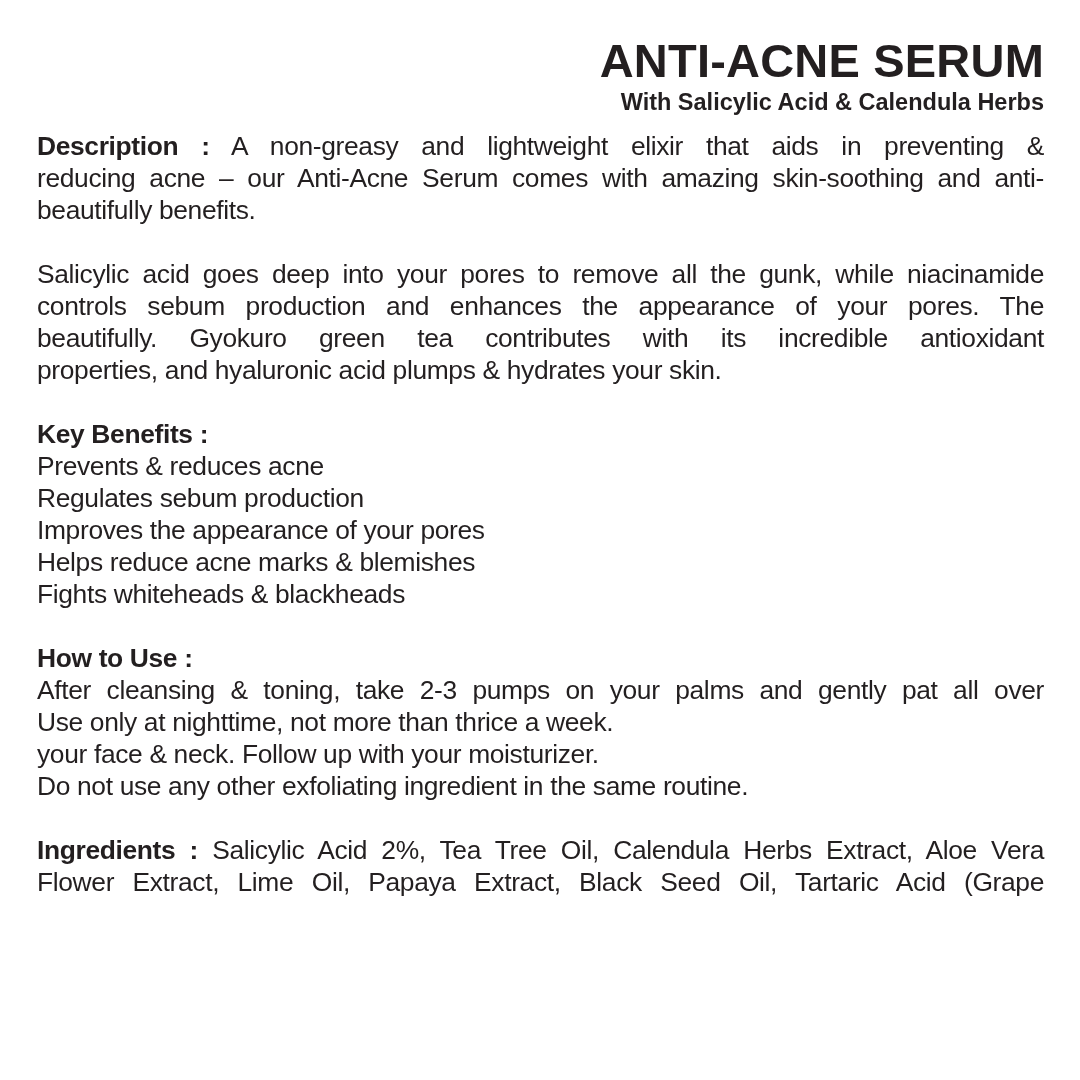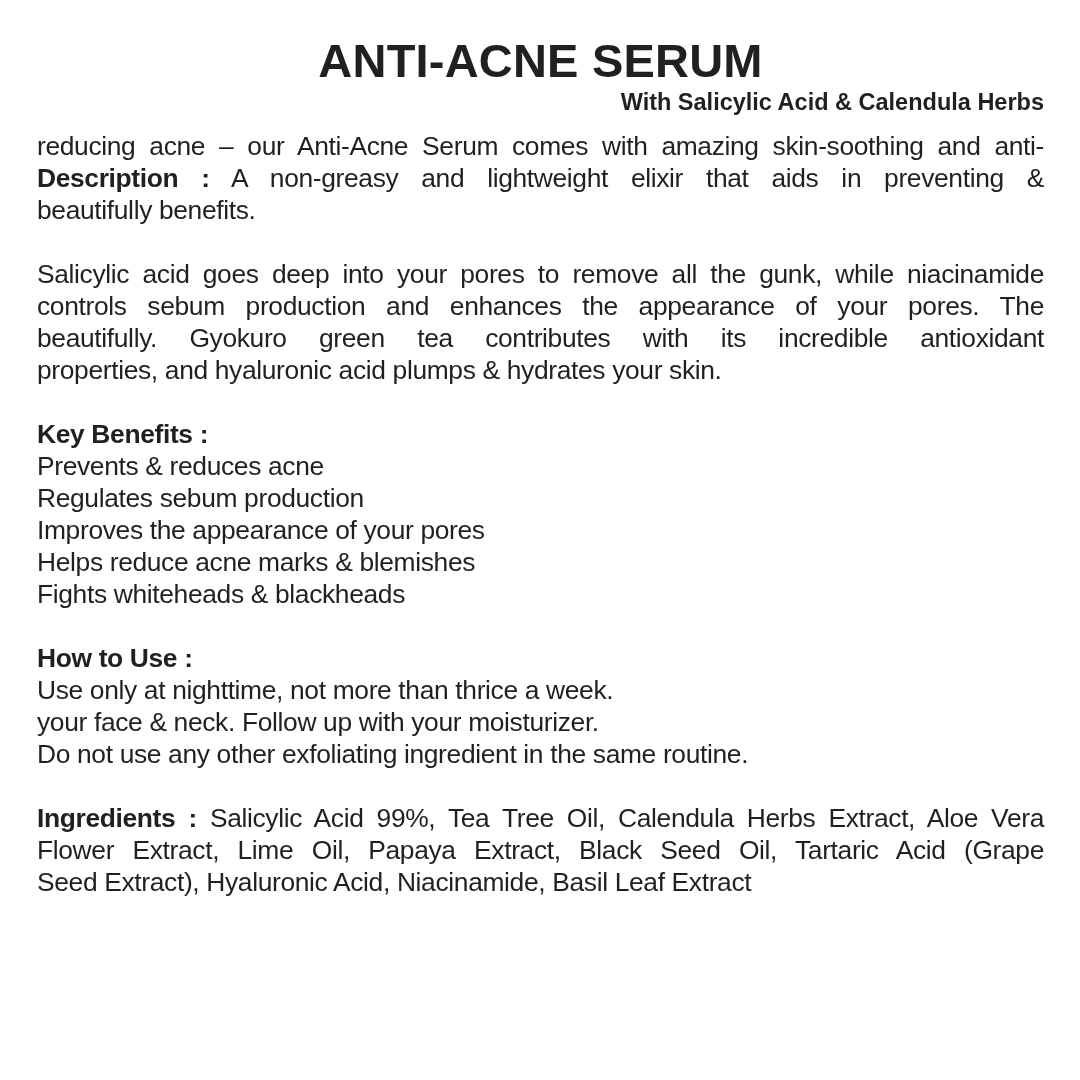--- a/index.html
+++ b/index.html
@@ -1,35 +1,35 @@
 <!DOCTYPE html>
 <html><head>
   <meta charset="utf-8">
   <style>
     html, body { margin: 0; padding: 0; background: #ffffff; }
     body { width: 1080px; height: 1080px; overflow: hidden; position: relative; color: #231f20; font-family: "Liberation Sans", sans-serif; }
     .page { position: absolute; left: 37px; top: 34px; width: 1007px; }
-    .title { text-align: center; font-weight: bold; font-size: 47px; line-height: 54px; letter-spacing: 0.2px; margin: 0; }
+    .title { text-align: right; font-weight: bold; font-size: 47px; line-height: 54px; letter-spacing: 0.2px; margin: 0; }
     .subtitle { text-align: right; font-weight: bold; font-size: 23.5px; line-height: 28px; margin: 0 0 14px 0; }
     .gap { height: 32px; }
     .label { font-weight: bold; }
     .line { display: block; font-size: 26.4px; line-height: 32px; letter-spacing: -0.35px; white-space: nowrap; }
     .jline { display: block; text-align: justify; text-align-last: justify; font-size: 26.4px; line-height: 32px; letter-spacing: -0.35px; }
   </style>
 </head>
 <body>
 
 <div class="page">
 
   <h1 class="title">ANTI-ACNE SERUM</h1>
   <h2 class="subtitle">With Salicylic Acid &amp; Calendula Herbs</h2>
 
   <section>
+    <span class="jline"><span class="label">Description :</span><span> A non-greasy and lightweight elixir that aids in preventing &amp;</span></span>
     <span class="jline">reducing acne – our Anti-Acne Serum comes with amazing skin-soothing and anti-</span>
-    <span class="jline"><span class="label">Description :</span><span> A non-greasy and lightweight elixir that aids in preventing &amp;</span></span>
     <span class="line">beautifully benefits.</span>
 
     <div class="gap"></div>
 
     <span class="jline">Salicylic acid goes deep into your pores to remove all the gunk, while niacinamide</span>
     <span class="jline">controls sebum production and enhances the appearance of your pores. The</span>
     <span class="jline">beautifully. Gyokuro green tea contributes with its incredible antioxidant</span>
     <span class="line">properties, and hyaluronic acid plumps &amp; hydrates your skin.</span>
   </section>
 
@@ -41,26 +41,26 @@
     <span class="line">Regulates sebum production</span>
     <span class="line">Improves the appearance of your pores</span>
     <span class="line">Helps reduce acne marks &amp; blemishes</span>
     <span class="line">Fights whiteheads &amp; blackheads</span>
   </section>
 
   <div class="gap"></div>
 
   <section>
     <span class="line label">How to Use :</span>
+    <span class="jline">After cleansing &amp; toning, take 2-3 pumps on your palms and gently pat all over</span>
     <span class="line">Use only at nighttime, not more than thrice a week.</span>
     <span class="line">your face &amp; neck. Follow up with your moisturizer.</span>
     <span class="line">Do not use any other exfoliating ingredient in the same routine.</span>
   </section>
 
   <div class="gap"></div>
 
   <section>
-    <span class="jline"><span class="label">Ingredients :</span><span> Salicylic Acid 99%, Tea Tree Oil, Calendula Herbs Extract, Aloe Vera</span></span>
+    <span class="jline"><span class="label">Ingredients :</span><span> Salicylic Acid 2%, Tea Tree Oil, Calendula Herbs Extract, Aloe Vera</span></span>
     <span class="jline">Flower Extract, Lime Oil, Papaya Extract, Black Seed Oil, Tartaric Acid (Grape</span>
-    <span class="line">Seed Extract), Hyaluronic Acid, Niacinamide, Basil Leaf Extract</span>
   </section>
 
 </div>
 
 </body></html>

